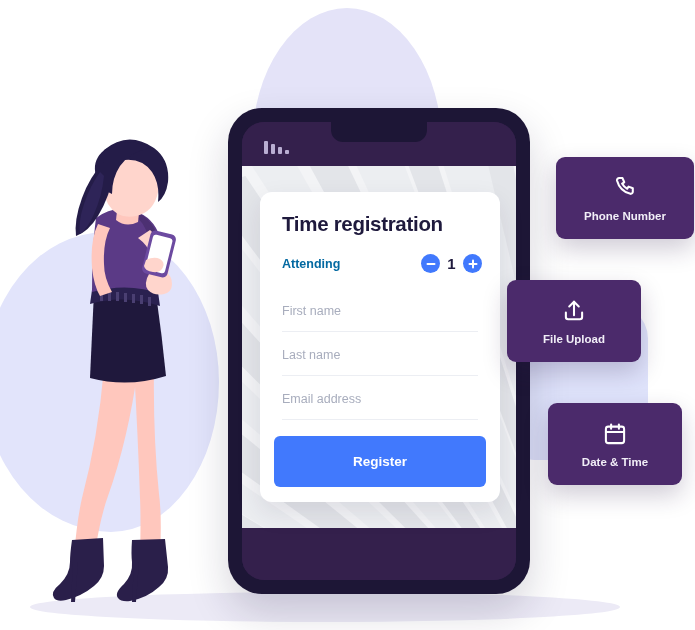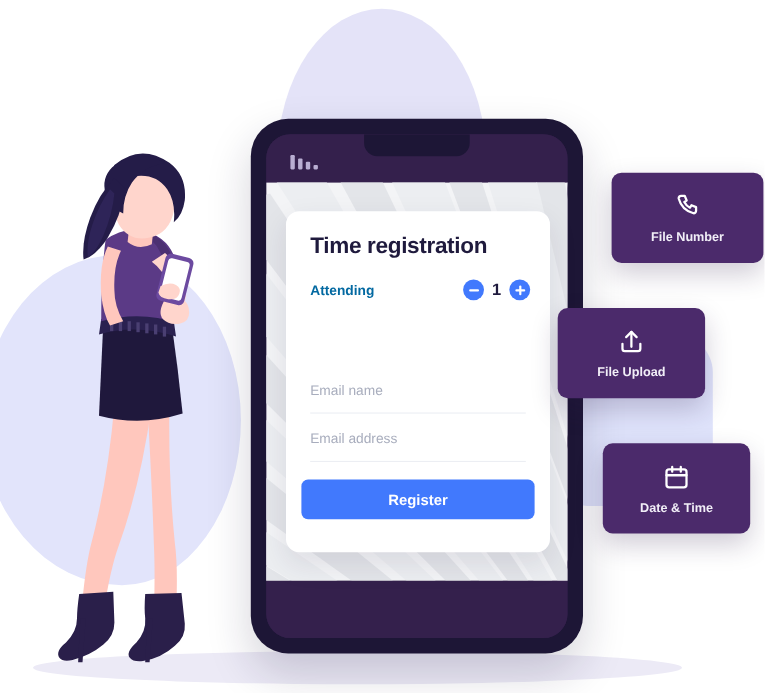--- a/index.html
+++ b/index.html
@@ -100,21 +100,21 @@
   .field{
     position:absolute;left:22px;right:22px;height:33px;
     border-bottom:1px solid #eceef3;
   }
   .field span{
     position:absolute;left:0;top:6px;font-size:12.5px;color:#a8adbd;
   }
   .f1{top:106px;} .f2{top:150px;} .f3{top:194px;}
 
   .register-btn{
-    position:absolute;left:14px;right:14px;top:244px;height:36px;
+    position:absolute;left:14px;right:14px;top:244px;height:51px;
     background:#4179fd;border:none;border-radius:6px;color:#fff;
     font-size:13.5px;font-weight:bold;cursor:pointer;
     font-family:"Liberation Sans", sans-serif;
   }
 
   
   .fcard{
     position:absolute;background:#4b2a6b;border-radius:9px;
     box-shadow:0 10px 24px rgba(40,25,70,.22);
     display:flex;flex-direction:column;align-items:center;justify-content:center;
@@ -189,35 +189,38 @@
 
     <div class="attending-row">
       <div class="attending-label">Attending</div>
       <div class="stepper">
         <button class="step-btn minus"></button>
         <span class="step-val">1</span>
         <button class="step-btn plus"></button>
       </div>
     </div>
 
+    <div class="field f1">
+      <span>First name</span>
+    </div>
     <div class="field f2">
-      <span>Email name</span>
+      <span>Last name</span>
     </div>
     <div class="field f3">
       <span>Email address</span>
     </div>
 
     <button class="register-btn">Register</button>
   </div>
 
   <div class="fcard fc-phone">
     <svg width="26" height="26" viewBox="0 0 24 24" fill="none" stroke="#ffffff" stroke-width="1.9" stroke-linecap="round" stroke-linejoin="round">
       <path d="M6.6 2.8h3.1l1.6 3.9-2 1.2a11 11 0 0 0 4.8 4.8l1.2-2 3.9 1.6v3.1a2 2 0 0 1-2.2 2A17.6 17.6 0 0 1 4.6 5a2 2 0 0 1 2-2.2z"></path>
     </svg>
-    <div class="flabel">File Number</div>
+    <div class="flabel">Phone Number</div>
   </div>
 
   <div class="fcard fc-date">
     <svg width="26" height="26" viewBox="0 0 24 24" fill="none" stroke="#ffffff" stroke-width="1.9" stroke-linecap="round" stroke-linejoin="round">
       <rect x="3.6" y="5.2" width="16.8" height="15.2" rx="2.2"></rect>
       <path d="M3.6 10.2h16.8"></path>
       <path d="M8.4 3.2v4"></path>
       <path d="M15.6 3.2v4"></path>
     </svg>
     <div class="flabel">Date &amp; Time</div>

